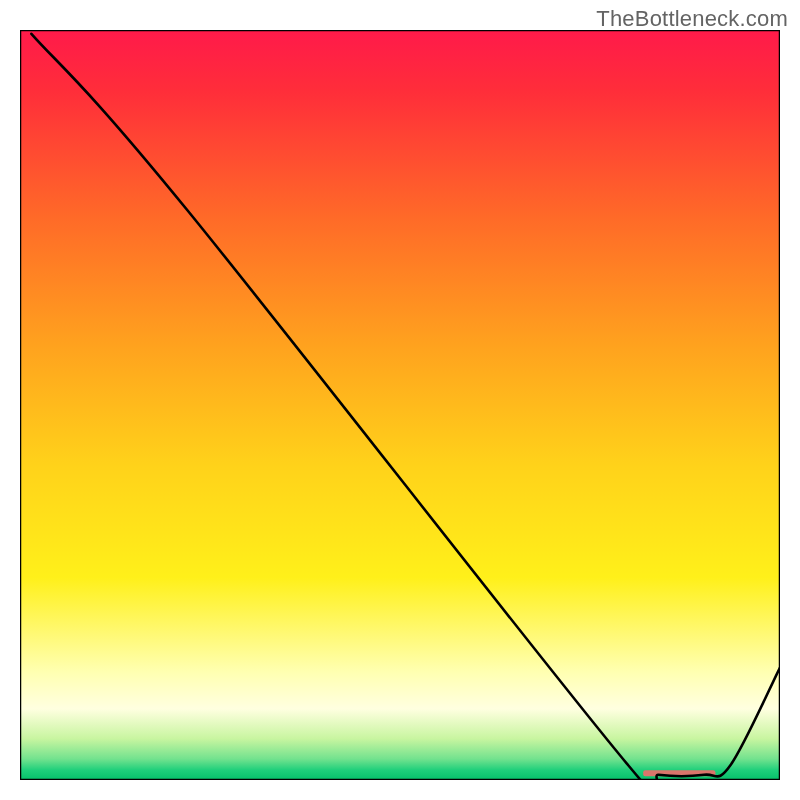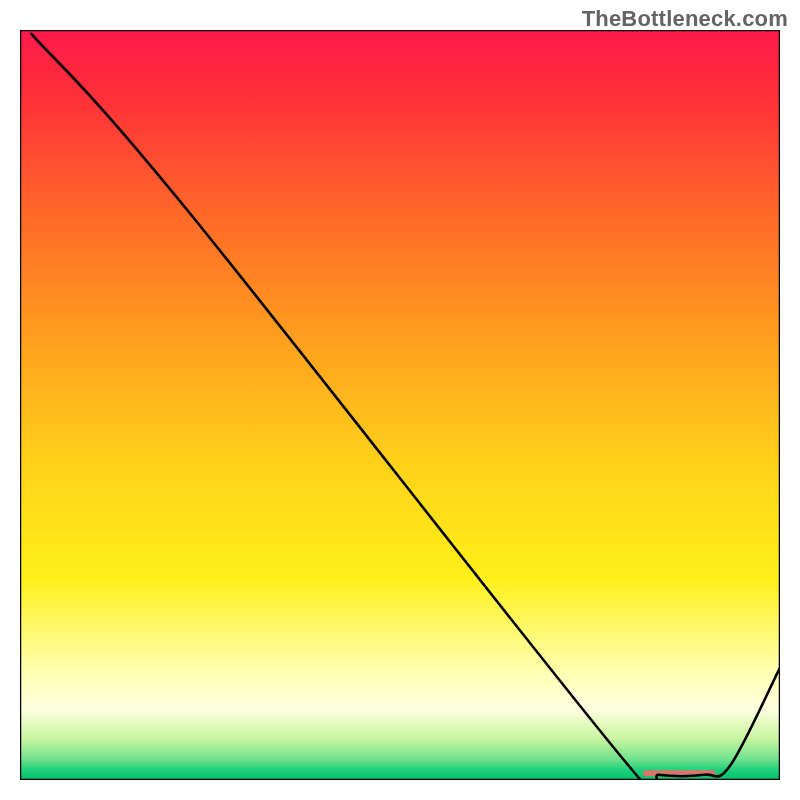--- a/index.html
+++ b/index.html
@@ -15,21 +15,21 @@
     position: relative;
     width: 800px;
     height: 800px;
   }
   .watermark {
     position: absolute;
     top: 6px;
     right: 12px;
     color: #646464;
     font-size: 22px;
-    font-weight: 700;
+    font-weight: 400;
     letter-spacing: 0.2px;
   }
   .plot-frame {
     position: absolute;
     left: 20px;
     top: 30px;
     width: 760px;  
     height: 750px; 
     box-sizing: border-box;
     

